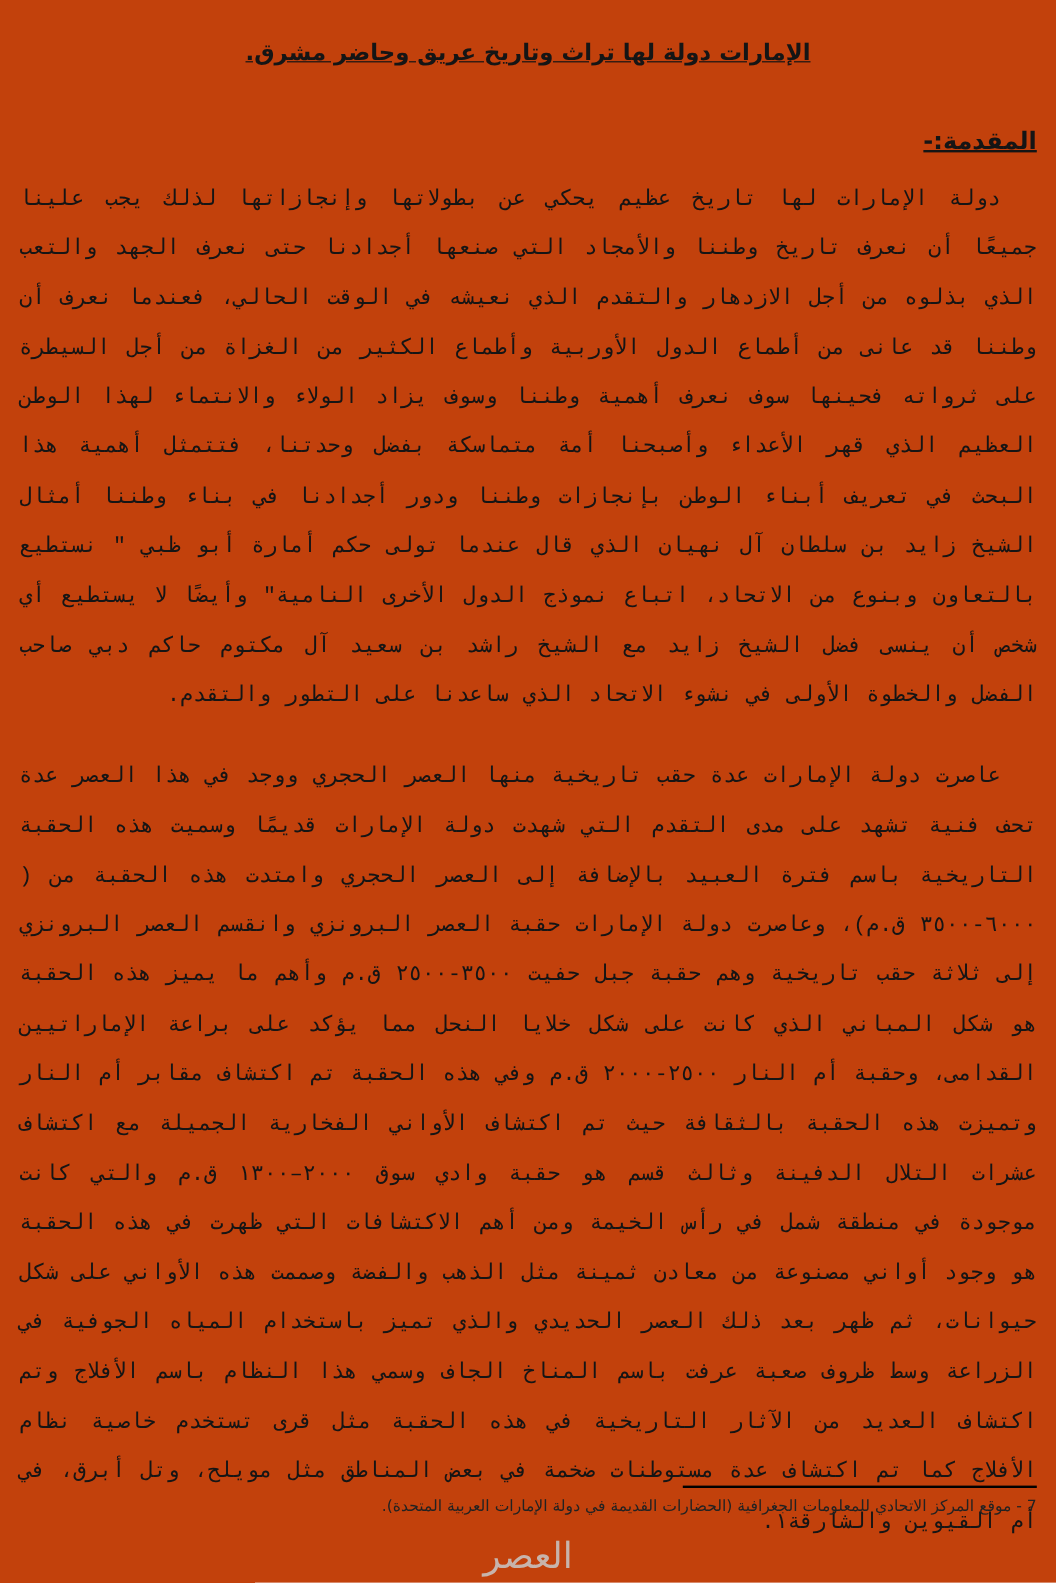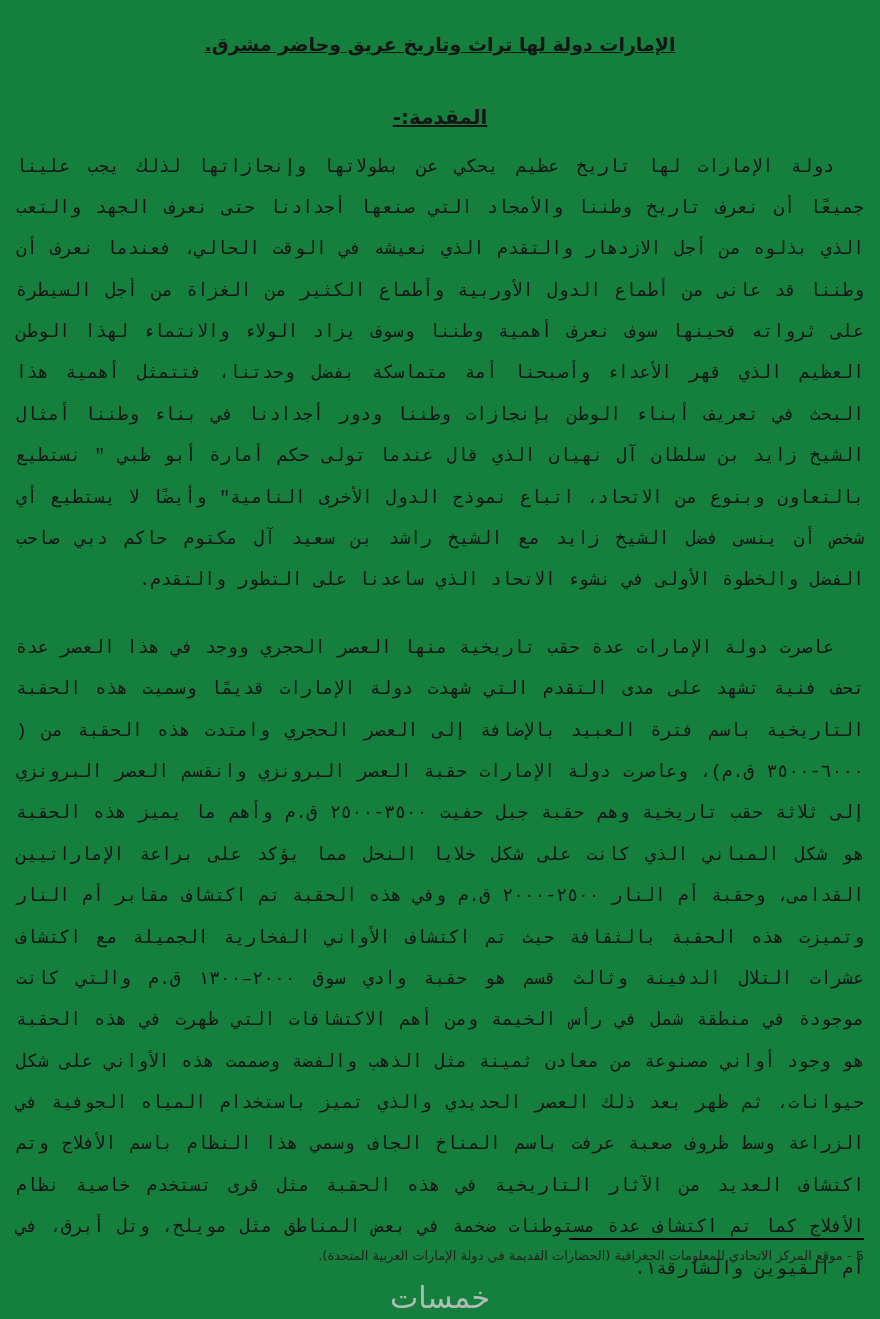--- a/index.html
+++ b/index.html
@@ -5,39 +5,39 @@
     html, body {
       margin: 0;
       padding: 0;
       background: #ffffff;
     }
     .page {
       position: relative;
       width: 880px;
       height: 1319px;
       margin: 0 auto;
-      background: #15803d;
+      background: #c2410c;
       overflow: hidden;
       direction: rtl;
       font-family: "DejaVu Sans", sans-serif;
       color: #151515;
       box-sizing: border-box;
       padding: 16px 16px 0 16px;
     }
     .title {
       margin: 14px 0 0 0;
       text-align: center;
       font-size: 19px;
       font-weight: bold;
       text-decoration: underline;
       line-height: 1.5;
     }
     .section-heading {
       margin: 44px 0 16px 0;
-      text-align: center;
+      text-align: right;
       font-size: 20px;
       font-weight: bold;
       text-decoration: underline;
       line-height: 1.4;
     }
     .para {
       margin: 0 0 26px 0;
       text-align: justify;
       text-justify: inter-word;
       font-size: 18px;
@@ -87,18 +87,18 @@
   <h1 class="title">الإمارات دولة لها تراث وتاريخ عريق وحاضر مشرق.</h1>
 
   <h2 class="section-heading">المقدمة:-</h2>
 
   <p class="para">دولة الإمارات لها تاريخ عظيم يحكي عن بطولاتها وإنجازاتها لذلك يجب علينا جميعًا أن نعرف تاريخ وطننا والأمجاد التي صنعها أجدادنا حتى نعرف الجهد والتعب الذي بذلوه من أجل الازدهار والتقدم الذي نعيشه في الوقت الحالي، فعندما نعرف أن وطننا قد عانى من أطماع الدول الأوربية وأطماع الكثير من الغزاة من أجل السيطرة على ثرواته فحينها سوف نعرف أهمية وطننا وسوف يزاد الولاء والانتماء لهذا الوطن العظيم الذي قهر الأعداء وأصبحنا أمة متماسكة بفضل وحدتنا، فتتمثل أهمية هذا البحث في تعريف أبناء الوطن بإنجازات وطننا ودور أجدادنا في بناء وطننا أمثال الشيخ زايد بن سلطان آل نهيان الذي قال عندما تولى حكم أمارة أبو ظبي " نستطيع بالتعاون وبنوع من الاتحاد، اتباع نموذج الدول الأخرى النامية" وأيضًا لا يستطيع أي شخص أن ينسى فضل الشيخ زايد مع الشيخ راشد بن سعيد آل مكتوم حاكم دبي صاحب الفضل والخطوة الأولى في نشوء الاتحاد الذي ساعدنا على التطور والتقدم.</p>
 
   <p class="para">عاصرت دولة الإمارات عدة حقب تاريخية منها العصر الحجري ووجد في هذا العصر عدة تحف فنية تشهد على مدى التقدم التي شهدت دولة الإمارات قديمًا وسميت هذه الحقبة التاريخية باسم فترة العبيد بالإضافة إلى العصر الحجري وامتدت هذه الحقبة من ( ٦٠٠٠-٣٥٠٠ ق.م)، وعاصرت دولة الإمارات حقبة العصر البرونزي وانقسم العصر البرونزي إلى ثلاثة حقب تاريخية وهم حقبة جبل حفيت ٣٥٠٠-٢٥٠٠ ق.م وأهم ما يميز هذه الحقبة هو شكل المباني الذي كانت على شكل خلايا النحل مما يؤكد على براعة الإماراتيين القدامى، وحقبة أم النار ٢٥٠٠-٢٠٠٠ ق.م وفي هذه الحقبة تم اكتشاف مقابر أم النار وتميزت هذه الحقبة بالثقافة حيث تم اكتشاف الأواني الفخارية الجميلة مع اكتشاف عشرات التلال الدفينة وثالث قسم هو حقبة وادي سوق ٢٠٠٠–١٣٠٠ ق.م والتي كانت موجودة في منطقة شمل في رأس الخيمة ومن أهم الاكتشافات التي ظهرت في هذه الحقبة هو وجود أواني مصنوعة من معادن ثمينة مثل الذهب والفضة وصممت هذه الأواني على شكل حيوانات، ثم ظهر بعد ذلك العصر الحديدي والذي تميز باستخدام المياه الجوفية في الزراعة وسط ظروف صعبة عرفت باسم المناخ الجاف وسمي هذا النظام باسم الأفلاج وتم اكتشاف العديد من الآثار التاريخية في هذه الحقبة مثل قرى تستخدم خاصية نظام الأفلاج كما تم اكتشاف عدة مستوطنات ضخمة في بعض المناطق مثل مويلح، وتل أبرق، في أم القيوين والشارقة١.</p>
 
   <div class="footnote-area">
     <div class="footnote-rule"></div>
-    <p class="footnote-text">5 - موقع المركز الاتحادي للمعلومات الجغرافية (الحضارات القديمة في دولة الإمارات العربية المتحدة).</p>
+    <p class="footnote-text">7 - موقع المركز الاتحادي للمعلومات الجغرافية (الحضارات القديمة في دولة الإمارات العربية المتحدة).</p>
   </div>
 
-  <div class="watermark">خمسات</div>
+  <div class="watermark">العصر</div>
 
 </div>
 
 </body></html>

